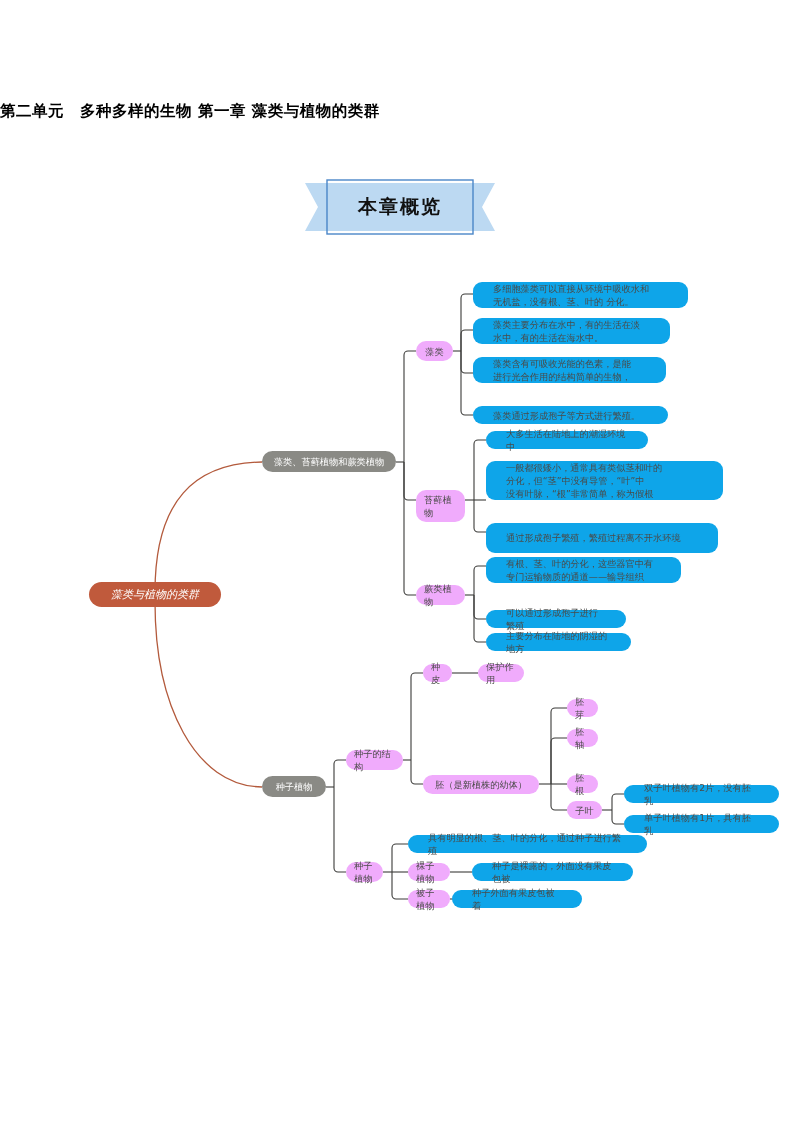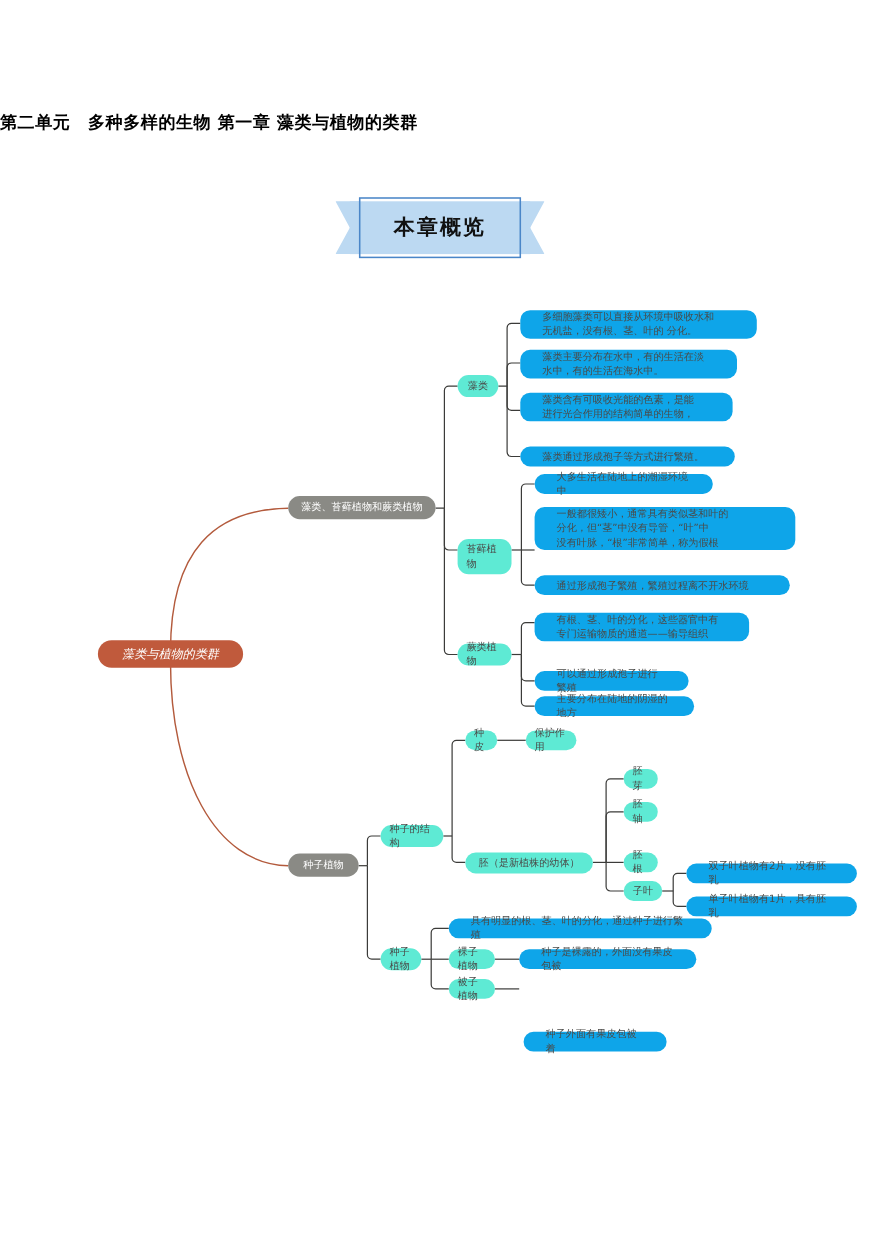--- a/index.html
+++ b/index.html
@@ -58,21 +58,21 @@
     font-style:italic;
   }
   .node.lvl2{
     background:#8a8a85;color:#ffffff;
     border-radius:11px;
     font-size:9.2px;
     padding:4px 9px;
     justify-content:center;
   }
   .node.lvl3{
-    background:#5eead4;color:#4a4a48;
+    background:#f0abfc;color:#4a4a48;
     border-radius:10px;
     justify-content:center;
     padding:4px 8px;
   }
   .node.leaf{justify-content:flex-start;}
 </style>
 </head>
 <body>
 
 <div id="page">
@@ -167,21 +167,21 @@
     <div class="node leaf" style="left:473px;top:68px;width:197px;height:26px;">藻类主要分布在水中，有的生活在淡
 水中，有的生活在海水中。</div>
     <div class="node leaf" style="left:473px;top:156px;width:195px;height:18px;">藻类通过形成孢子等方式进行繁殖。</div>
 
     <div class="node lvl3" style="left:416px;top:240px;width:49px;height:32px;">苔藓植物</div>
 
     <div class="node leaf" style="left:486px;top:181px;width:162px;height:18px;">大多生活在陆地上的潮湿环境中</div>
     <div class="node leaf" style="left:486px;top:211px;width:237px;height:39px;">一般都很矮小，通常具有类似茎和叶的
 分化，但“茎”中没有导管，“叶”中
 没有叶脉，“根”非常简单，称为假根</div>
-    <div class="node leaf" style="left:486px;top:273px;width:232px;height:18px;font-family:Liberation Serif, serif;">通过形成孢子繁殖，繁殖过程离不开水环境</div>
+    <div class="node leaf" style="left:486px;top:273px;width:232px;height:30px;font-family:Liberation Serif, serif;">通过形成孢子繁殖，繁殖过程离不开水环境</div>
 
     <div class="node lvl3" style="left:416px;top:335px;width:49px;height:20px;">蕨类植物</div>
 
     <div class="node leaf" style="left:486px;top:307px;width:195px;height:26px;">有根、茎、叶的分化，这些器官中有
 专门运输物质的通道——输导组织</div>
     <div class="node leaf" style="left:486px;top:360px;width:140px;height:18px;">可以通过形成孢子进行繁殖</div>
     <div class="node leaf" style="left:486px;top:383px;width:145px;height:18px;">主要分布在陆地的阴湿的地方</div>
 
     <div class="node lvl3" style="left:346px;top:500px;width:57px;height:20px;">种子的结构</div>
 
@@ -199,16 +199,16 @@
     <div class="node leaf" style="left:624px;top:565px;width:155px;height:18px;">单子叶植物有1片，具有胚乳</div>
 
     <div class="node lvl3" style="left:346px;top:612px;width:37px;height:20px;">种子植物</div>
 
     <div class="node leaf" style="left:408px;top:585px;width:239px;height:18px;">具有明显的根、茎、叶的分化，通过种子进行繁殖</div>
 
     <div class="node lvl3" style="left:408px;top:613px;width:42px;height:18px;">裸子植物</div>
     <div class="node leaf" style="left:472px;top:613px;width:161px;height:18px;">种子是裸露的，外面没有果皮包被</div>
 
     <div class="node lvl3" style="left:408px;top:640px;width:42px;height:18px;">被子植物</div>
-    <div class="node leaf" style="left:476px;top:640px;width:130px;height:18px;margin-top:48px;">种子外面有果皮包被着</div>
+    <div class="node leaf" style="left:452px;top:640px;width:130px;height:18px;">种子外面有果皮包被着</div>
 
   </div>
 </div>
 
 </body></html>

